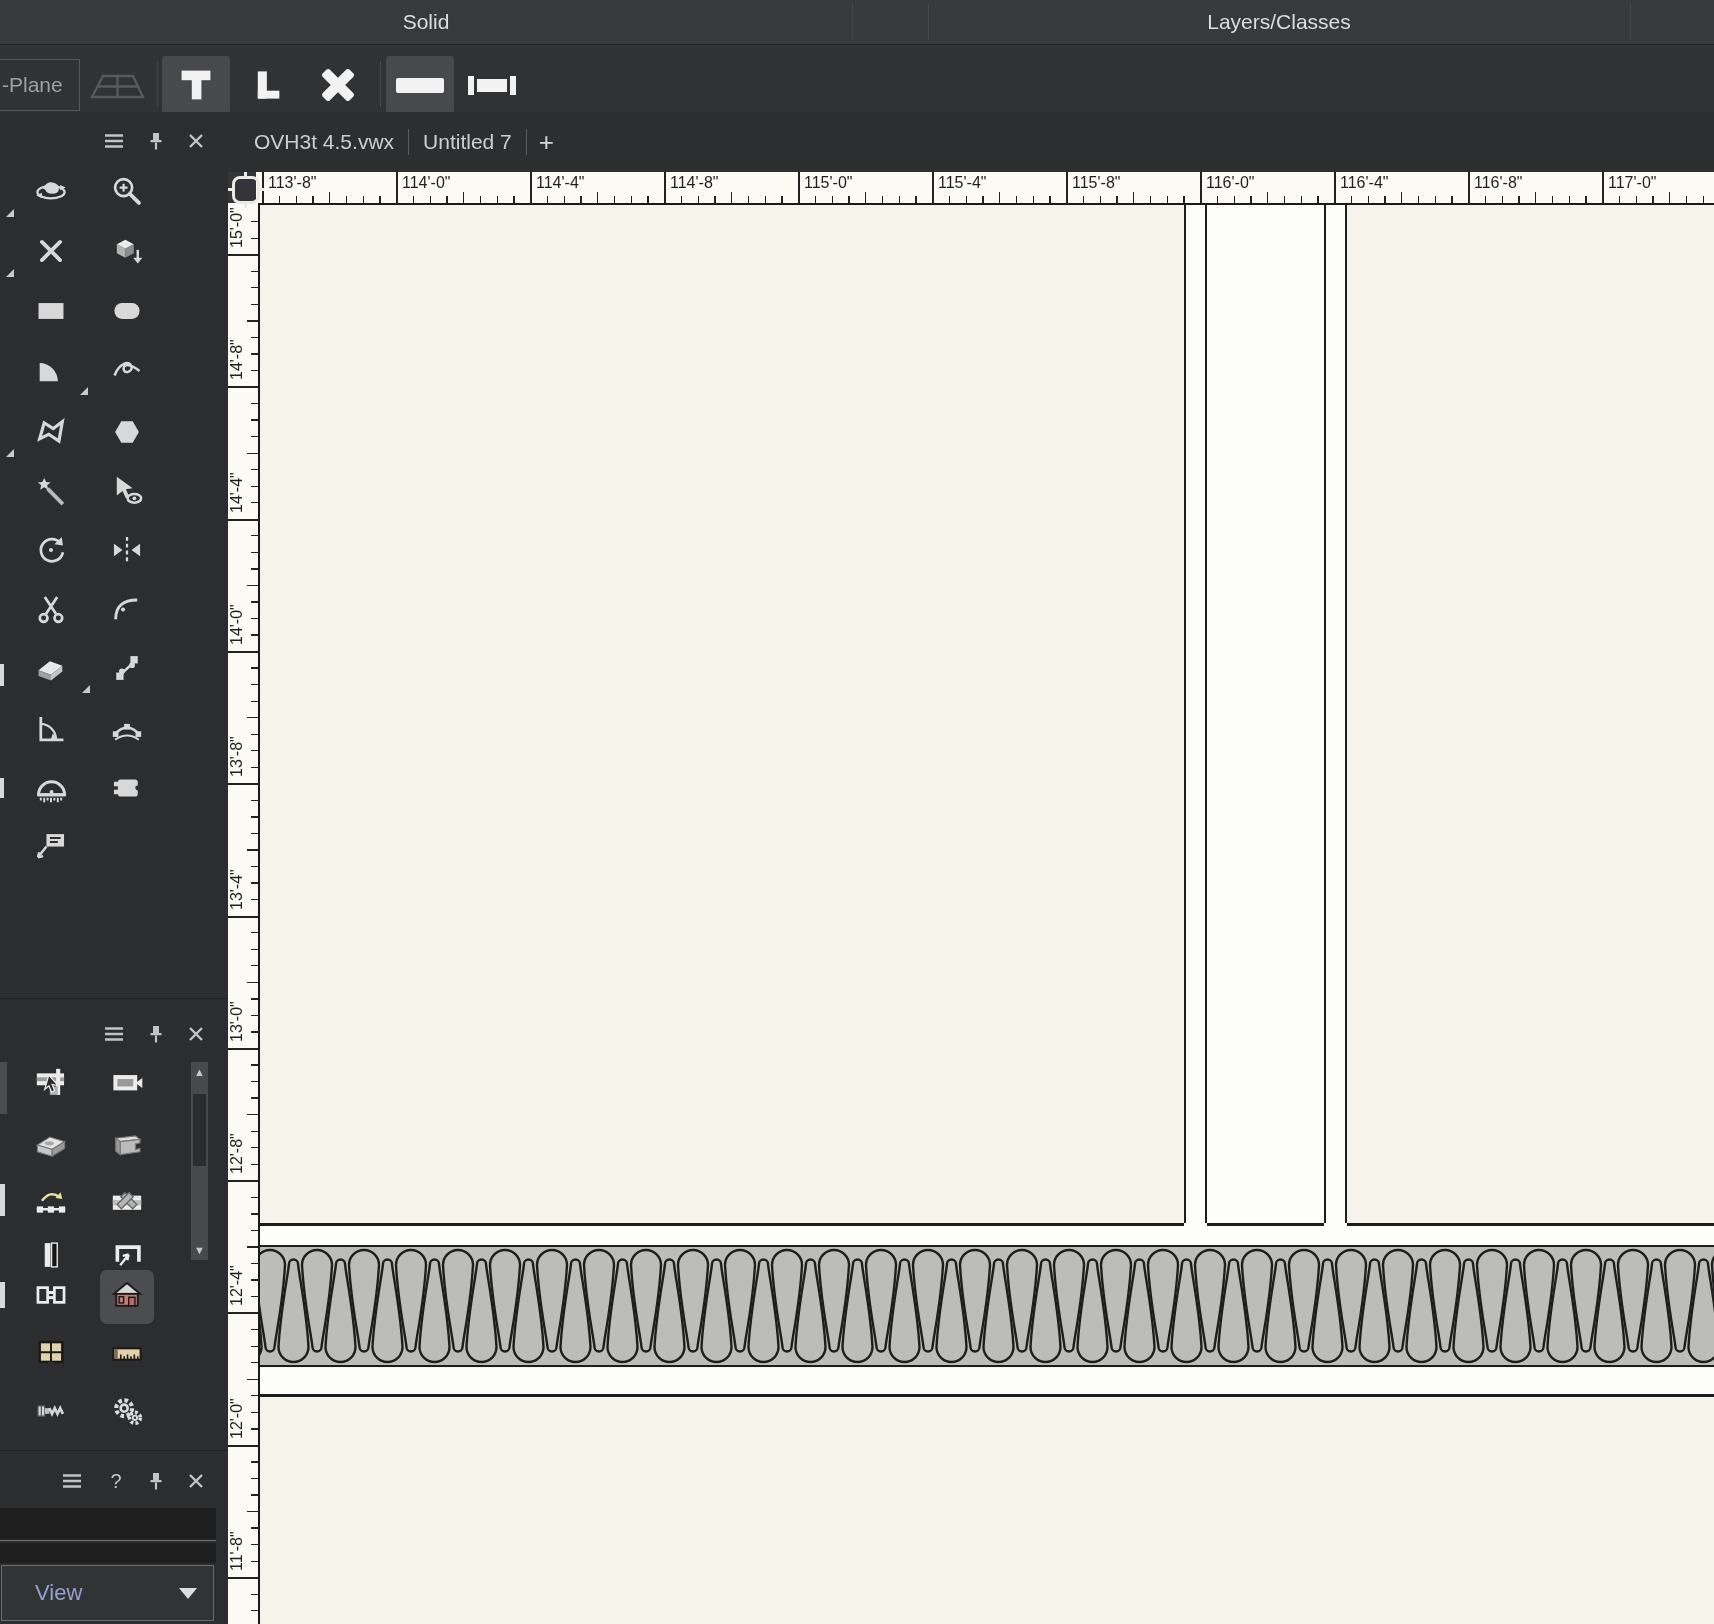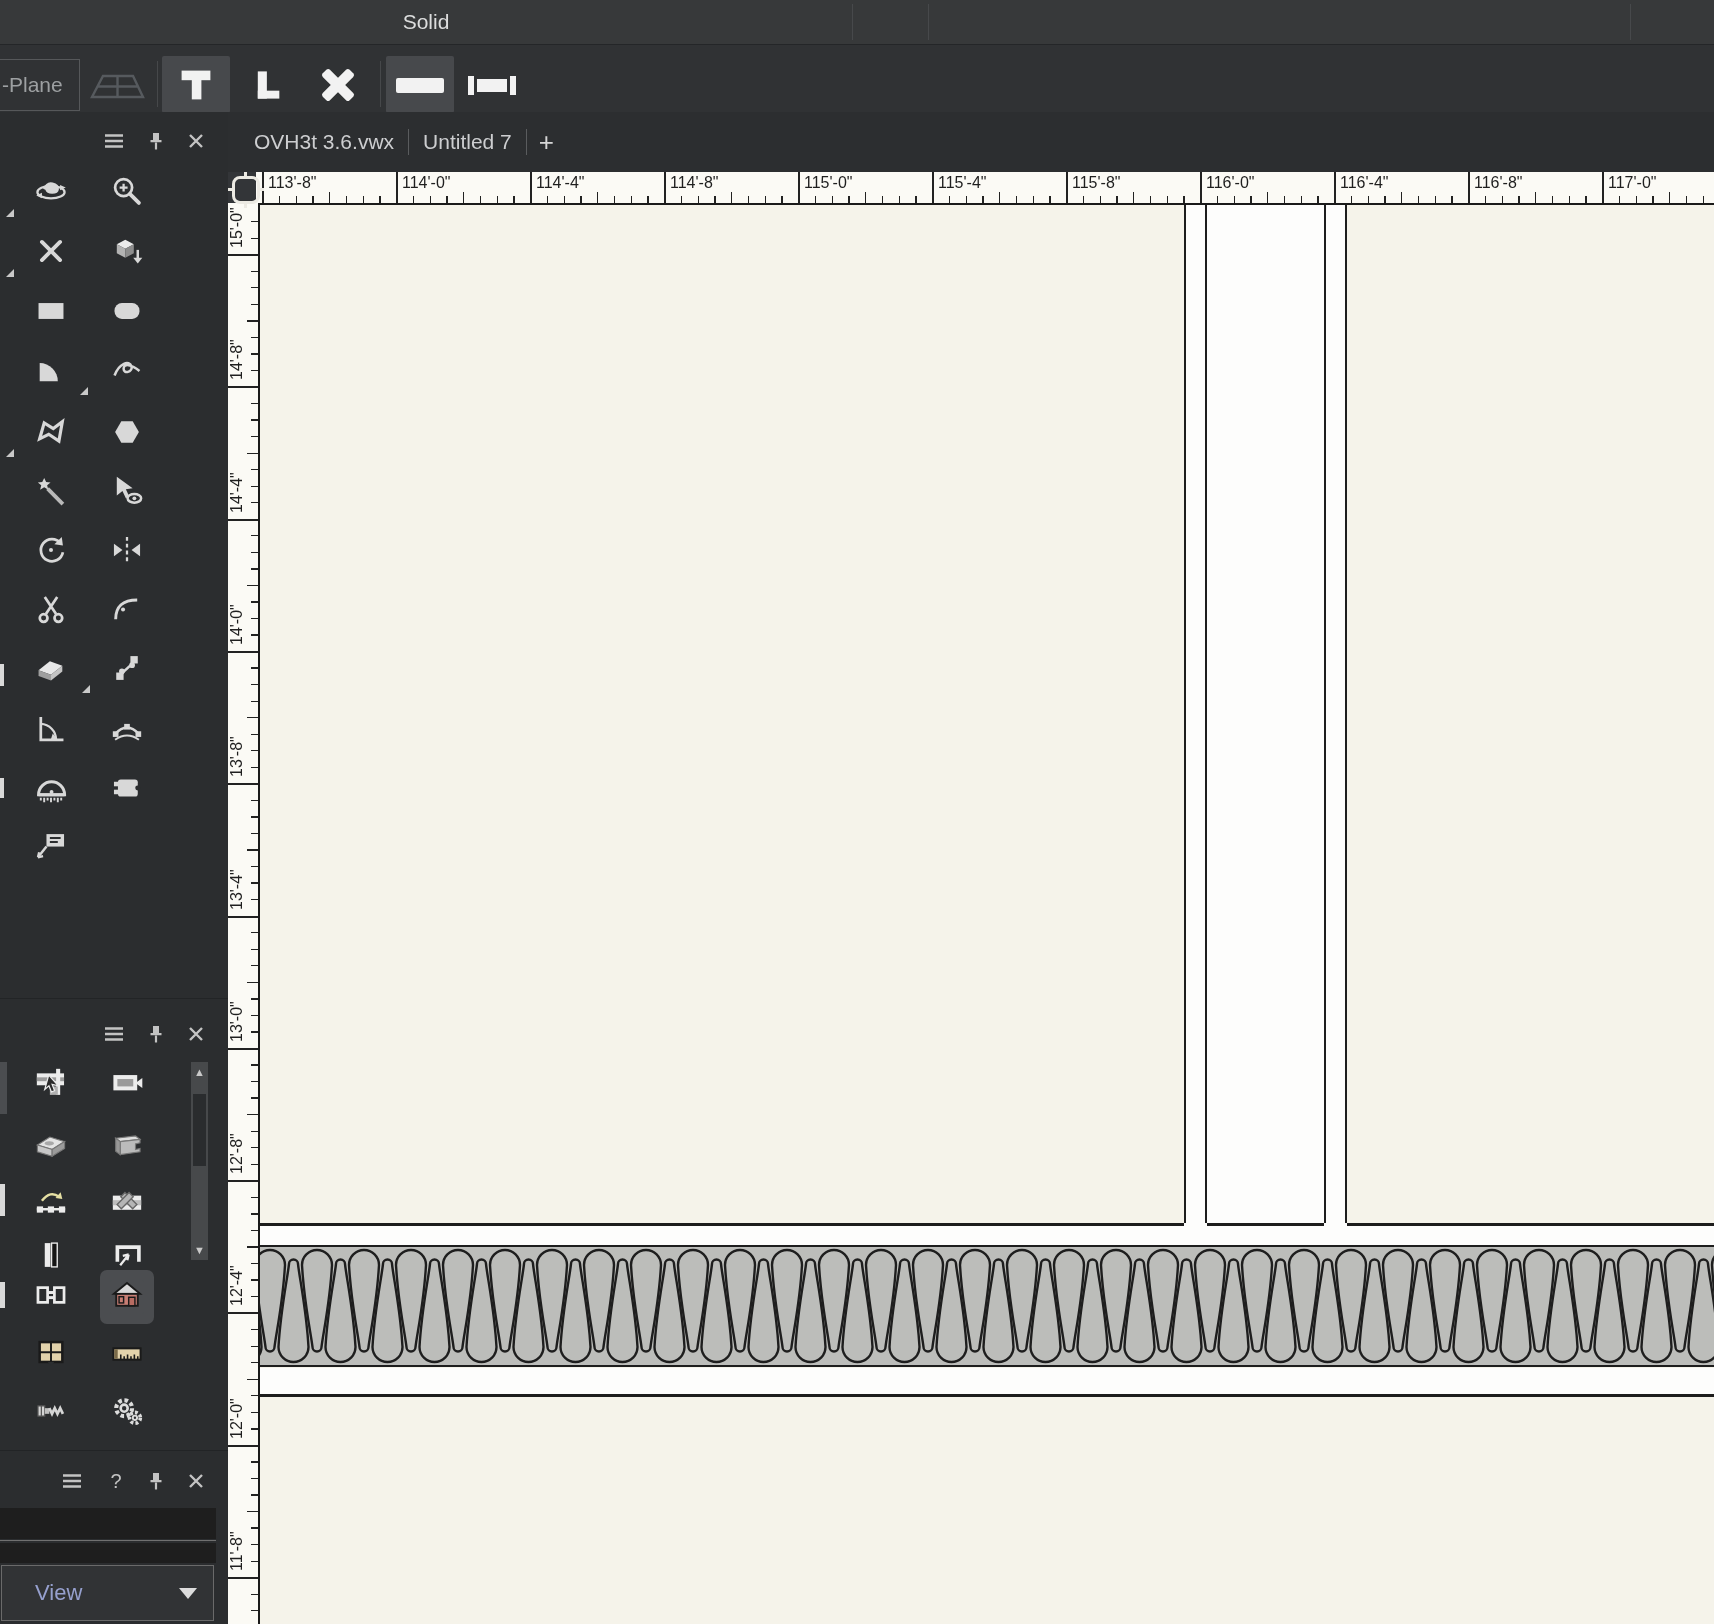--- a/index.html
+++ b/index.html
@@ -70,20 +70,23 @@
 </style>
 </head>
 <body>
 
 <div class="topbar">
   <div class="sect" style="left:0;width:852px;">
     <span>Solid</span>
   </div>
   <div class="topdiv" style="left:852px;"></div>
   <div class="topdiv" style="left:928px;"></div>
+  <div class="sect" style="left:928px;width:702px;">
+    <span>Layers/Classes</span>
+  </div>
   <div class="topdiv" style="left:1630px;"></div>
 </div>
 
 <div class="modebar">
   <div class="bluedot"></div>
   <div class="combo">
     <span>-Plane</span>
   </div>
   <div class="abs" style="left:88px;top:23px;">
     <svg width="58" height="36" viewBox="0 0 58 36">
@@ -121,21 +124,21 @@
     <svg width="52" height="30" viewBox="0 0 52 30">
       <rect x="2" y="6" width="6" height="19" fill="#f2f2f2"></rect>
         <rect x="11" y="9" width="30" height="13" fill="#f2f2f2"></rect>
         <rect x="44" y="6" width="6" height="19" fill="#f2f2f2"></rect>
     </svg>
   </div>
 </div>
 
 <div class="tabbar">
   <div class="tab-plain" style="margin-left:12px;">
-    <span>OVH3t 3.6.vwx</span>
+    <span>OVH3t 4.5.vwx</span>
   </div>
   <div class="tsep"></div>
   <div class="tab-plain">
     <span>Untitled 7</span>
   </div>
   <div class="tsep"></div>
   <div class="tab-new">+</div>
 </div>
 
 <div class="canvas">

